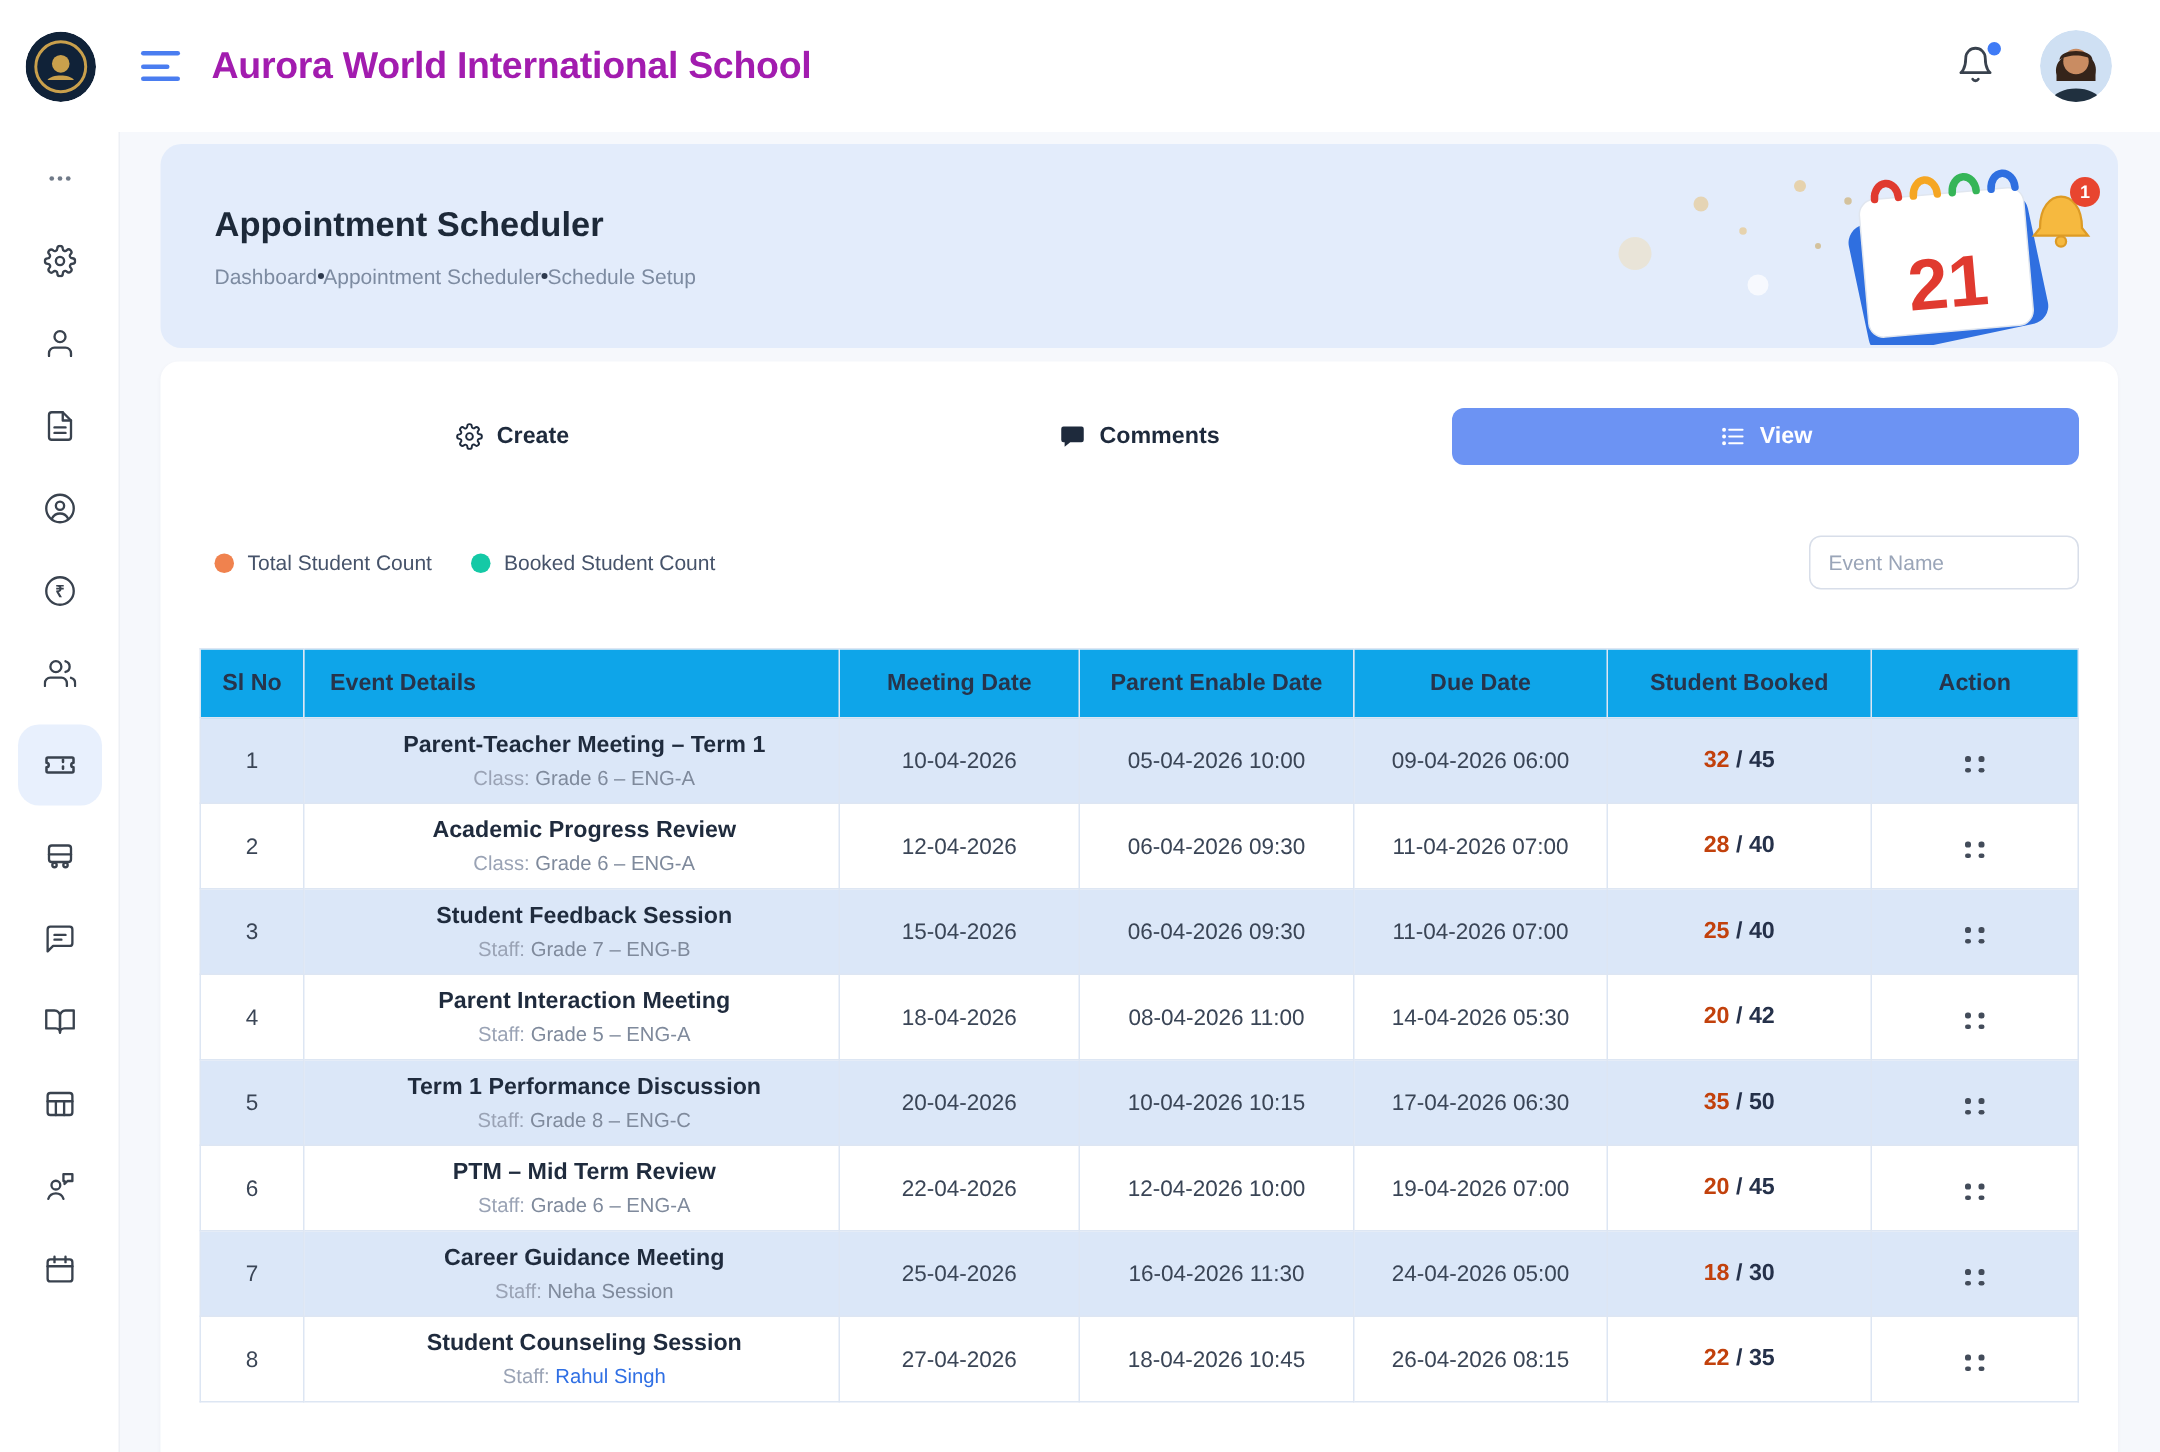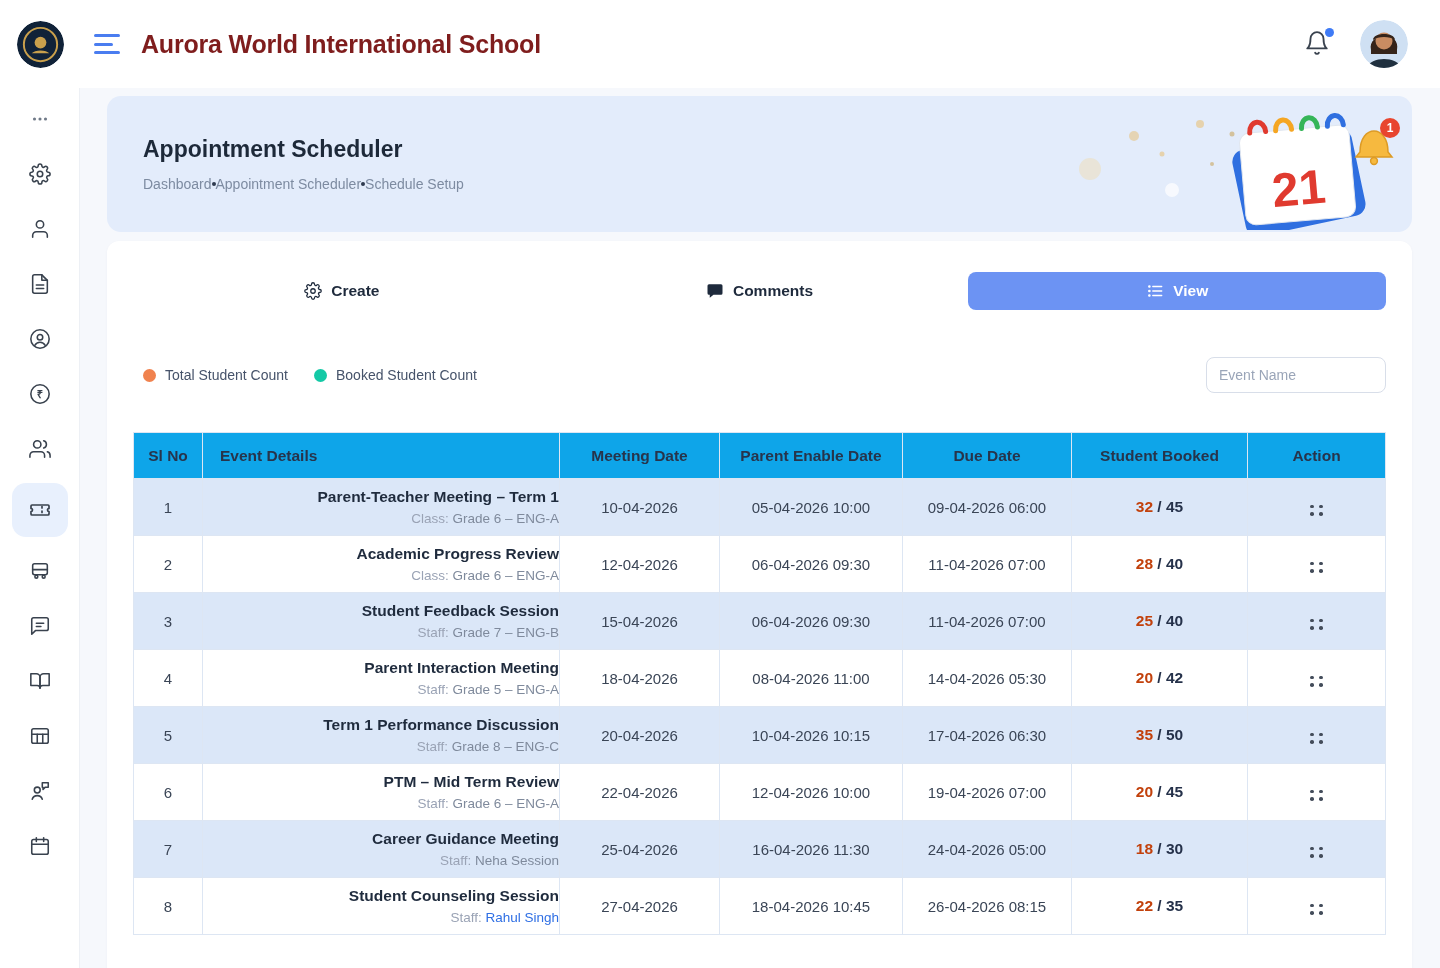--- a/index.html
+++ b/index.html
@@ -12,21 +12,21 @@
   
   .topbar { grid-column:1/3; background:#fff; display:flex; align-items:center;
     padding:0 32px 0 17px; }
   .logo { width:47px; height:47px; border-radius:50%; overflow:hidden; flex:0 0 auto; }
   .hamburger { margin-left:30px; width:26px; height:20px; border:none; background:none;
     cursor:pointer; display:flex; flex-direction:column; justify-content:space-between; }
   .hamburger span { display:block; height:3px; border-radius:2px; background:#4a7df0; }
   .hamburger span:nth-child(1){ width:26px; }
   .hamburger span:nth-child(2){ width:19px; }
   .hamburger span:nth-child(3){ width:26px; }
-  .school-name { margin-left:21px; font-size:25px; font-weight:700; color:#7f1d1d;
+  .school-name { margin-left:21px; font-size:25px; font-weight:700; color:#a21caf;
     letter-spacing:-0.2px; }
   .topbar-right { margin-left:auto; display:flex; align-items:center; gap:28px; }
   .bell-btn { position:relative; background:none; border:none; cursor:pointer;
     width:30px; height:30px; }
   .bell-dot { position:absolute; top:-1px; right:-2px; width:9px; height:9px;
     border-radius:50%; background:#3f7bf6; }
   .avatar { width:48px; height:48px; border-radius:50%; overflow:hidden; cursor:pointer; }
 
   
   .sidebar { grid-row:2; background:#fff; border-right:1px solid #edf0f5;
@@ -69,21 +69,21 @@
 
   
   table { margin-top:39px; width:100%; border-collapse:collapse; table-layout:fixed; }
   th, td { border:1px solid #dde6f3; }
   thead th { height:46px; font-size:15.5px; font-weight:600; color:#27344b;
     text-align:center; background:#0ea5e9; }
   thead th.al { text-align:left; padding-left:17px; }
   tbody td { height:57px; font-size:15px; color:#3a4556; text-align:center; }
   tbody tr.stripe { background:#dbe7f8; }
   tbody tr.plain { background:#fff; }
-  td.c-event { text-align:right; padding-left:17px; }
+  td.c-event { text-align:center; padding-left:17px; }
   .ev-title { font-size:15.5px; font-weight:600; color:#1f2b3d; }
   .ev-sub { margin-top:5px; font-size:13.5px; color:#9aa3b5; }
   .ev-sub .sub-val { color:#7f8a9c; }
   .ev-sub .sub-val.link { color:#2f6fe4; }
   td.c-booked { font-weight:600; color:#25314a; font-size:15.5px; }
   .booked-num { color:#c2410c; }
   .handle { border:none; background:none; cursor:pointer; display:inline-grid;
     grid-template-columns:4px 4px; gap:4px 5px; padding:4px; }
   .handle i { width:3.5px; height:3.5px; border-radius:50%; background:#434c5a; }
 </style>

